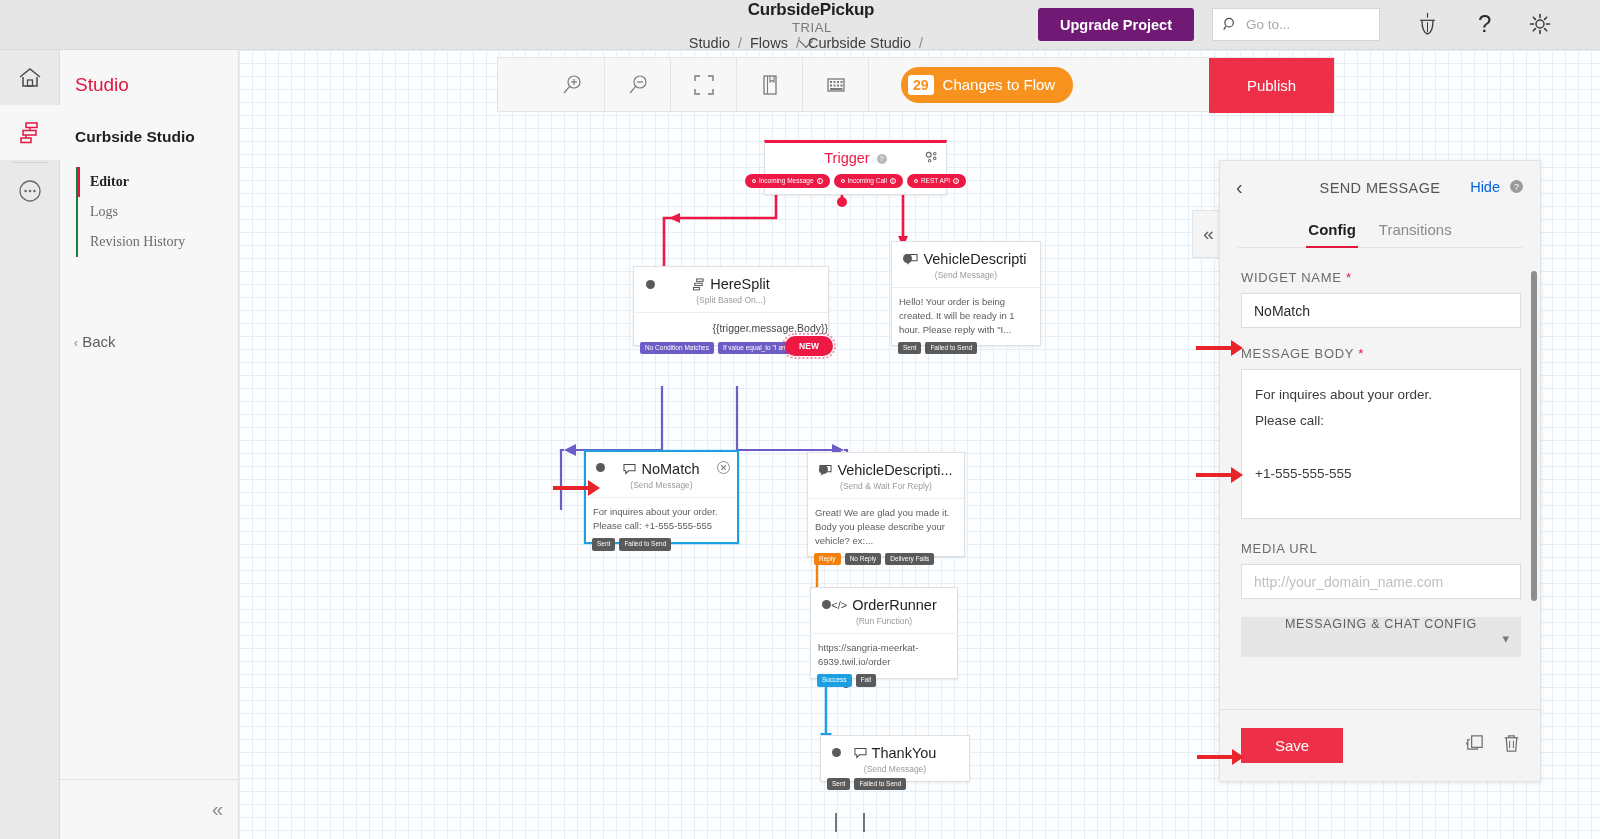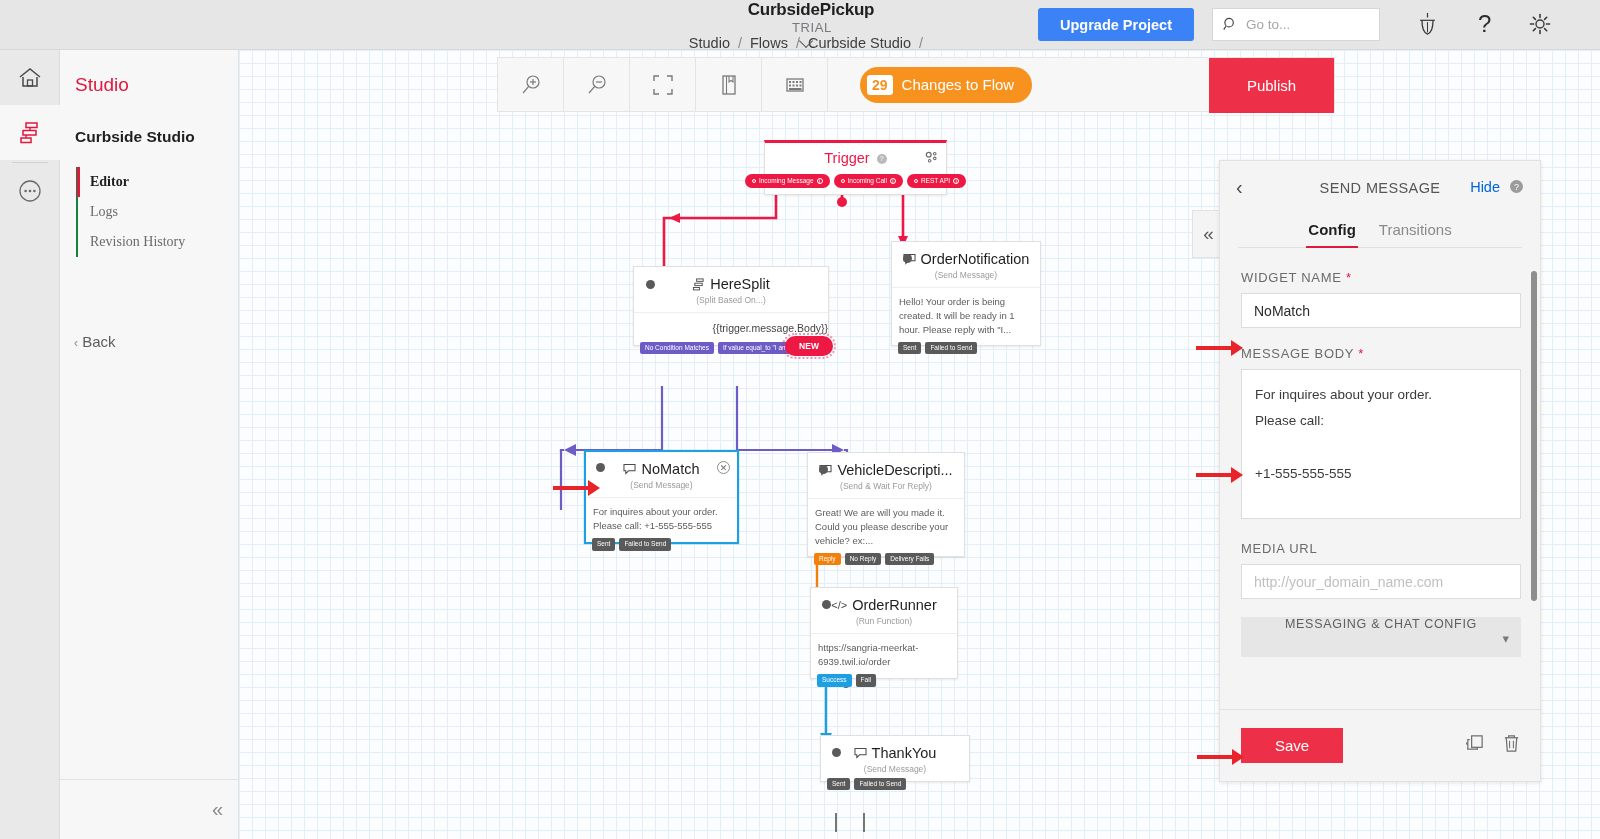--- a/index.html
+++ b/index.html
@@ -23,21 +23,21 @@
   .chev-down:before{
     content:""; position:absolute; left:1px; top:1px; width:9px; height:9px;
     border-right:1.6px solid #5a5a5a; border-bottom:1.6px solid #5a5a5a;
     transform:rotate(45deg);
   }
   .crumbs{ margin-left:20px; font-size:14.5px; color:#3e3e3e; display:flex; align-items:center;}
   .crumbs span{ color:#3e3e3e;}
   .crumbs .sep{ color:#8b8b8b; margin:0 8px;}
   .upgrade{
     position:absolute; left:1038px; top:8px; width:156px; height:33px;
-    background:#3b82f6; color:#fff; border:0; border-radius:3px;
+    background:#701a75; color:#fff; border:0; border-radius:3px;
     font-size:14.5px; font-weight:bold; font-family:"Liberation Sans", sans-serif;
     cursor:pointer;
   }
   .searchbox{
     position:absolute; left:1212px; top:8px; width:168px; height:33px;
     background:#fff; border:1px solid #d6d6d6; display:flex; align-items:center;
     padding-left:10px;
   }
   .searchbox input{
     border:0; outline:0; font-size:13.5px; color:#3e3e3e; width:118px;
@@ -90,21 +90,21 @@
     background-color:#fbfdff;
     background-image:
       linear-gradient(to right, #e3eef7 1px, transparent 1px),
       linear-gradient(to bottom, #e3eef7 1px, transparent 1px);
     background-size:13px 13px;
     overflow:hidden;
   }
   
   .toolbar{
     position:absolute; left:258px; top:7px; width:838px; height:55px;
-    background:#f7f7f7; border:1px solid #e4e4e4; display:flex; align-items:center;
+    background:#f7f7f7; border:1px solid #e4e4e4; display:flex; align-items:center;padding-left:41px;
   }
   .tb-btn{
     width:66px; height:55px; display:flex; align-items:center; justify-content:center;
     border-right:1px solid #e4e4e4; cursor:pointer; color:#6f6f6f;
   }
   .changes{
     margin-left:32px; height:36px; background:#f7921e; border-radius:18px;
     display:flex; align-items:center; padding:0 18px 0 7px; cursor:pointer;
   }
   .changes .cnt{
@@ -502,21 +502,21 @@
       </div>
       <div class="new-badge">NEW</div>
     </div>
 
     <div class="node node-ordernotif">
       <div class="dot" style="left:11px;top:12px;"></div>
       <div class="ntitle">
         <svg width="13" height="12" viewBox="0 0 14 13">
           <path d="M1 1.5 h12 v7 h-7 l-3 3 v-3 h-2 z" fill="none" stroke="#4a4a4a" stroke-width="1.1"></path>
         </svg>
-        <span>OrderNotification</span>
+        <span>VehicleDescripti</span>
       </div>
       <div class="nsub">(Send Message)</div>
       <div class="nbody">Hello! Your order is being created. It will be ready in 1 hour. Please reply with "I...</div>
       <div class="pillrow">
         <span class="pill">Sent</span>
         <span class="pill">Failed to Send</span>
       </div>
     </div>
 
     <div class="node node-nomatch">
@@ -538,21 +538,21 @@
 
     <div class="node node-vehicle">
       <div class="dot" style="left:11px;top:12px;"></div>
       <div class="ntitle">
         <svg width="13" height="12" viewBox="0 0 14 13">
           <path d="M1 1.5 h12 v7 h-7 l-3 3 v-3 h-2 z" fill="none" stroke="#4a4a4a" stroke-width="1.1"></path>
         </svg>
         <span>VehicleDescripti...</span>
       </div>
       <div class="nsub">(Send &amp; Wait For Reply)</div>
-      <div class="nbody">Great! We are will you made it. Could you please describe your vehicle? ex:...</div>
+      <div class="nbody">Great! We are glad you made it. Body you please describe your vehicle? ex:...</div>
       <div class="pillrow">
         <span class="pill orange">Reply</span>
         <span class="pill">No Reply</span>
         <span class="pill">Delivery Fails</span>
       </div>
     </div>
 
     <div class="node node-orderrunner">
       <div class="dot" style="left:11px;top:12px;"></div>
       <div class="ntitle">

